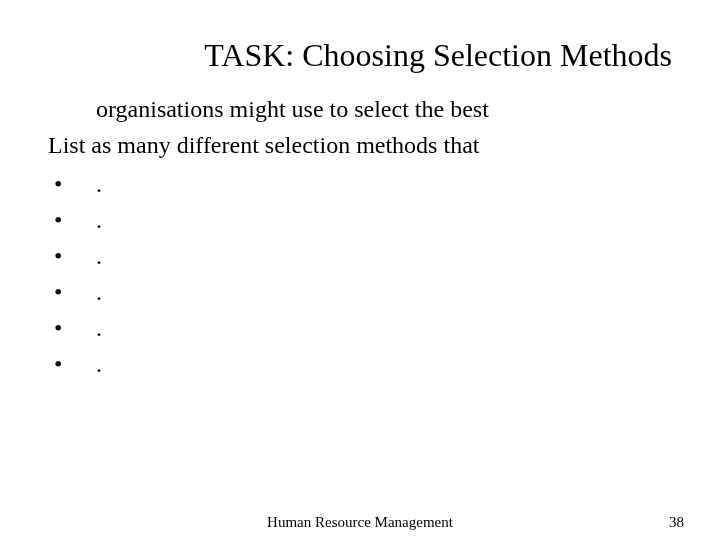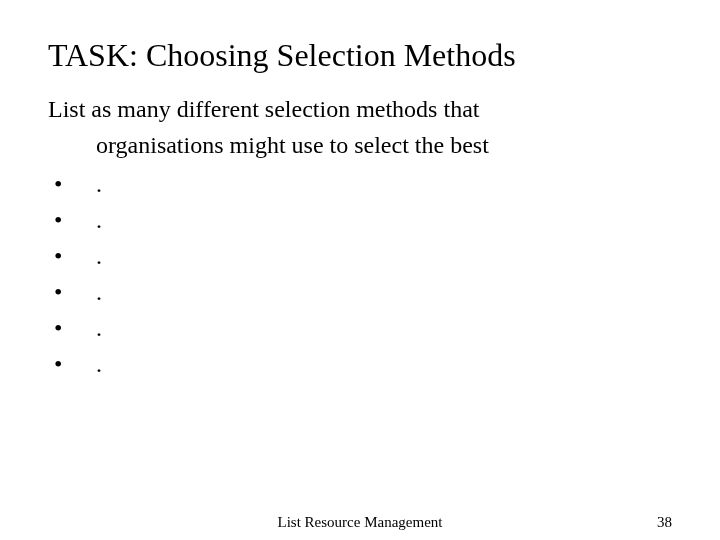--- a/index.html
+++ b/index.html
@@ -14,21 +14,21 @@
     }
     .slide {
       width: 100%;
       height: 100%;
       padding: 36px 48px 0 48px;
       position: relative;
     }
     .title {
       font-size: 32px;
       font-weight: 400;
-      text-align: left;
+      text-align: right;
       margin-bottom: 20px;
       line-height: 1.2;
     }
     .body-text {
       font-size: 24px;
       line-height: 1.25;
       margin-bottom: 6px;
       padding-left: 0;
       text-indent: 0;
     }
@@ -62,32 +62,32 @@
       font-size: 15px;
       color: #000;
     }
     .footer-center {
       position: absolute;
       left: 50%;
       transform: translateX(-50%);
     }
     .footer-right {
       position: absolute;
-      right: 48px;
+      right: 36px;
     }
   </style>
 </head>
 <body>
 
 <div class="slide">
   <h1 class="title">TASK: Choosing Selection Methods</h1>
 
   <div>
+    <div class="body-text body-indent">organisations might use to select the best</div>
     <div class="body-text">List as many different selection methods that</div>
-    <div class="body-text body-indent">organisations might use to select the best</div>
   </div>
 
   <ul class="bullet-list">
     <li>
       <span class="bullet">•</span>
       <span>.</span>
     </li>
     <li>
       <span class="bullet">•</span>
       <span>.</span>
@@ -104,16 +104,16 @@
       <span class="bullet">•</span>
       <span>.</span>
     </li>
     <li>
       <span class="bullet">•</span>
       <span>.</span>
     </li>
   </ul>
 
   <div class="footer">
-    <span class="footer-center">List Resource Management</span>
+    <span class="footer-center">Human Resource Management</span>
     <span class="footer-right">38</span>
   </div>
 </div>
 
 </body></html>

